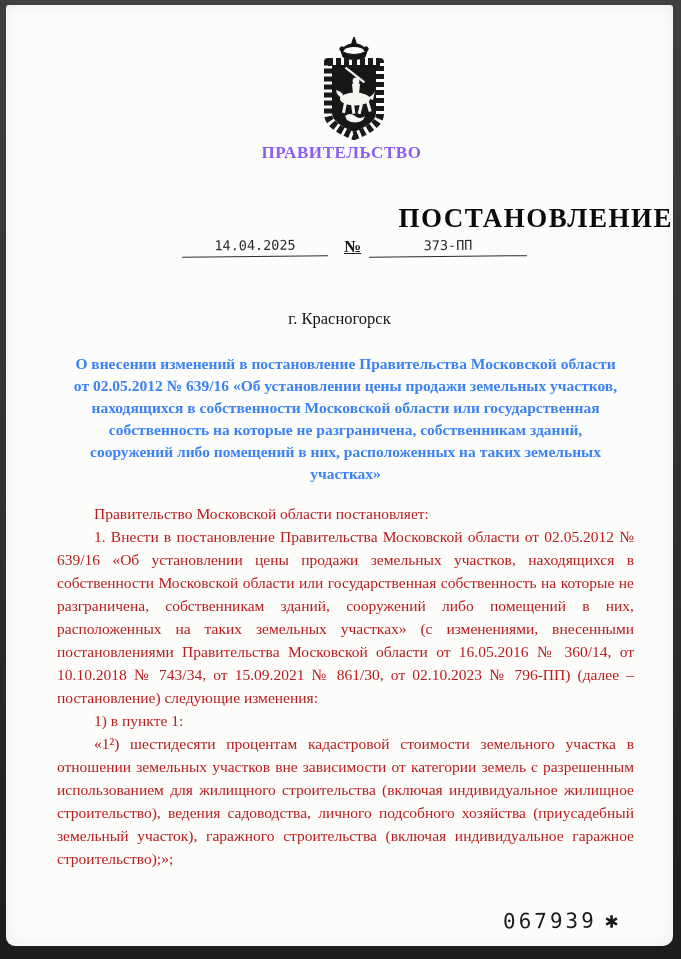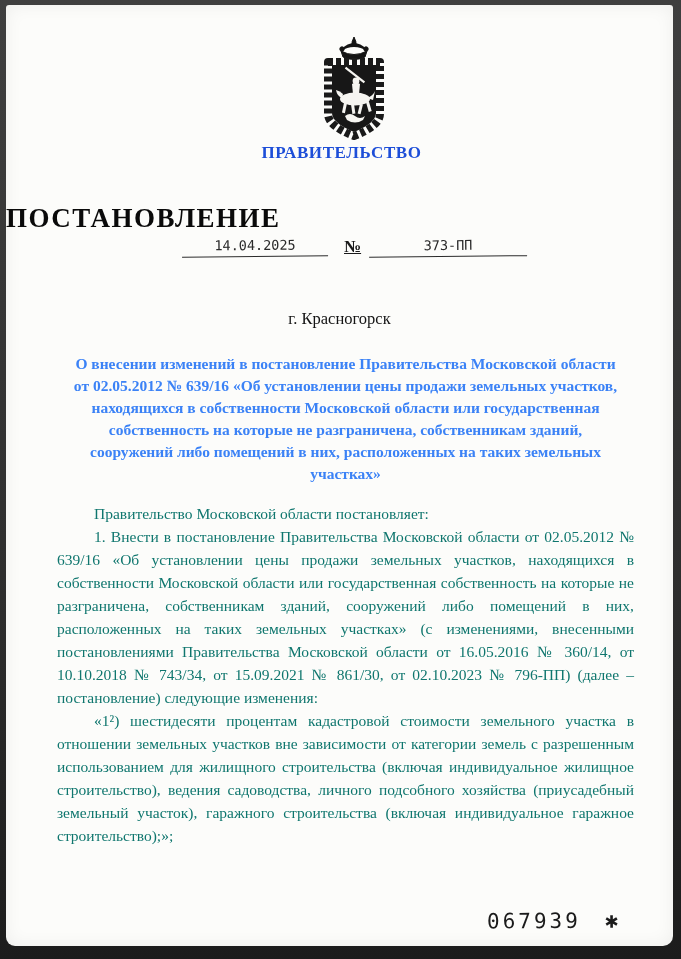--- a/index.html
+++ b/index.html
@@ -23,25 +23,25 @@
   }
 
   
   .coat { position: absolute; top: 31px; left: 50%; transform: translateX(calc(-50% + 14px)); }
 
   
   .org-block {
     position: absolute; top: 137px; left: 4px; right: 0;
     text-align: center; font-weight: bold;
     font-size: 17px; line-height: 21px; letter-spacing: 0.6px;
-    color: #1d4ed8;
+    color: #8b5cf6;
   }
   .doc-type {
     position: absolute; top: 198px; left: 0; right: 0;
-    text-align: left; font-weight: bold;
+    text-align: right; font-weight: bold;
     font-size: 27px; letter-spacing: 1.5px; color: #0a0a0a;
   }
 
   
   .date-row {
     position: absolute; top: 232px; left: 176px;
     display: flex; align-items: flex-end;
     font-family: "DejaVu Sans Mono", "Liberation Mono", monospace;
     font-size: 13.5px; color: #2a2a2a;
   }
@@ -67,30 +67,30 @@
   }
 
   .doc-title {
     position: absolute; top: 348px; left: 64px; right: 52px;
     text-align: center; font-weight: bold;
     font-size: 15.5px; line-height: 22px; color: #3b82f6;
   }
 
   .body-text {
     position: absolute; top: 497px; left: 51px; right: 39px;
-    font-size: 15.5px; line-height: 23px; color: #0f766e;
+    font-size: 15.5px; line-height: 23px; color: #b91c1c;
   }
   .body-text p { text-indent: 37px; text-align: justify; }
   .body-text p.short { text-align: left; }
 
   .stamp-number {
     position: absolute; top: 903px; right: 55px;
     font-family: "DejaVu Sans Mono", "Liberation Mono", monospace;
     font-size: 21px; letter-spacing: 3px; color: #1b1b1b;
-    display: flex; align-items: center; gap: 24px;
+    display: flex; align-items: center; gap: 8px;
     transform: rotate(-0.4deg);
   }
   .stamp-mark { font-size: 22px; letter-spacing: 0; }
 </style>
 </head>
 <body>
 
 <div class="scan-frame"></div>
 
 <div class="page">
@@ -139,20 +139,21 @@
     <div class="num-cell">373-ПП</div>
   </div>
 
   <div class="city">г. Красногорск</div>
 
   <div class="doc-title">О внесении изменений в постановление Правительства Московской области от 02.05.2012 № 639/16 «Об установлении цены продажи земельных участков, находящихся в собственности Московской области или государственная собственность на которые не разграничена, собственникам зданий, сооружений либо помещений в них, расположенных на таких земельных участках»</div>
 
   <div class="body-text">
     <p class="short">Правительство Московской области постановляет:</p>
     <p>1.  Внести в постановление Правительства Московской области от 02.05.2012 № 639/16 «Об установлении цены продажи земельных участков, находящихся в собственности Московской области или государственная собственность на которые не разграничена, собственникам зданий, сооружений либо помещений в них, расположенных на таких земельных участках» (с изменениями, внесенными постановлениями Правительства Московской области от 16.05.2016 № 360/14, от 10.10.2018 № 743/34, от 15.09.2021 № 861/30, от 02.10.2023 № 796-ПП) (далее – постановление) следующие изменения:</p>
+    <p class="short">1)  в пункте 1:</p>
     <p>«1²) шестидесяти процентам кадастровой стоимости земельного участка в отношении земельных участков вне зависимости от категории земель с разрешенным использованием для жилищного строительства (включая индивидуальное жилищное строительство), ведения садоводства, личного подсобного хозяйства (приусадебный земельный участок), гаражного строительства (включая индивидуальное гаражное строительство);»;</p>
   </div>
 
   <div class="stamp-number">
     <span>067939</span>
     <span class="stamp-mark">✱</span>
   </div>
 
 </div>
 

